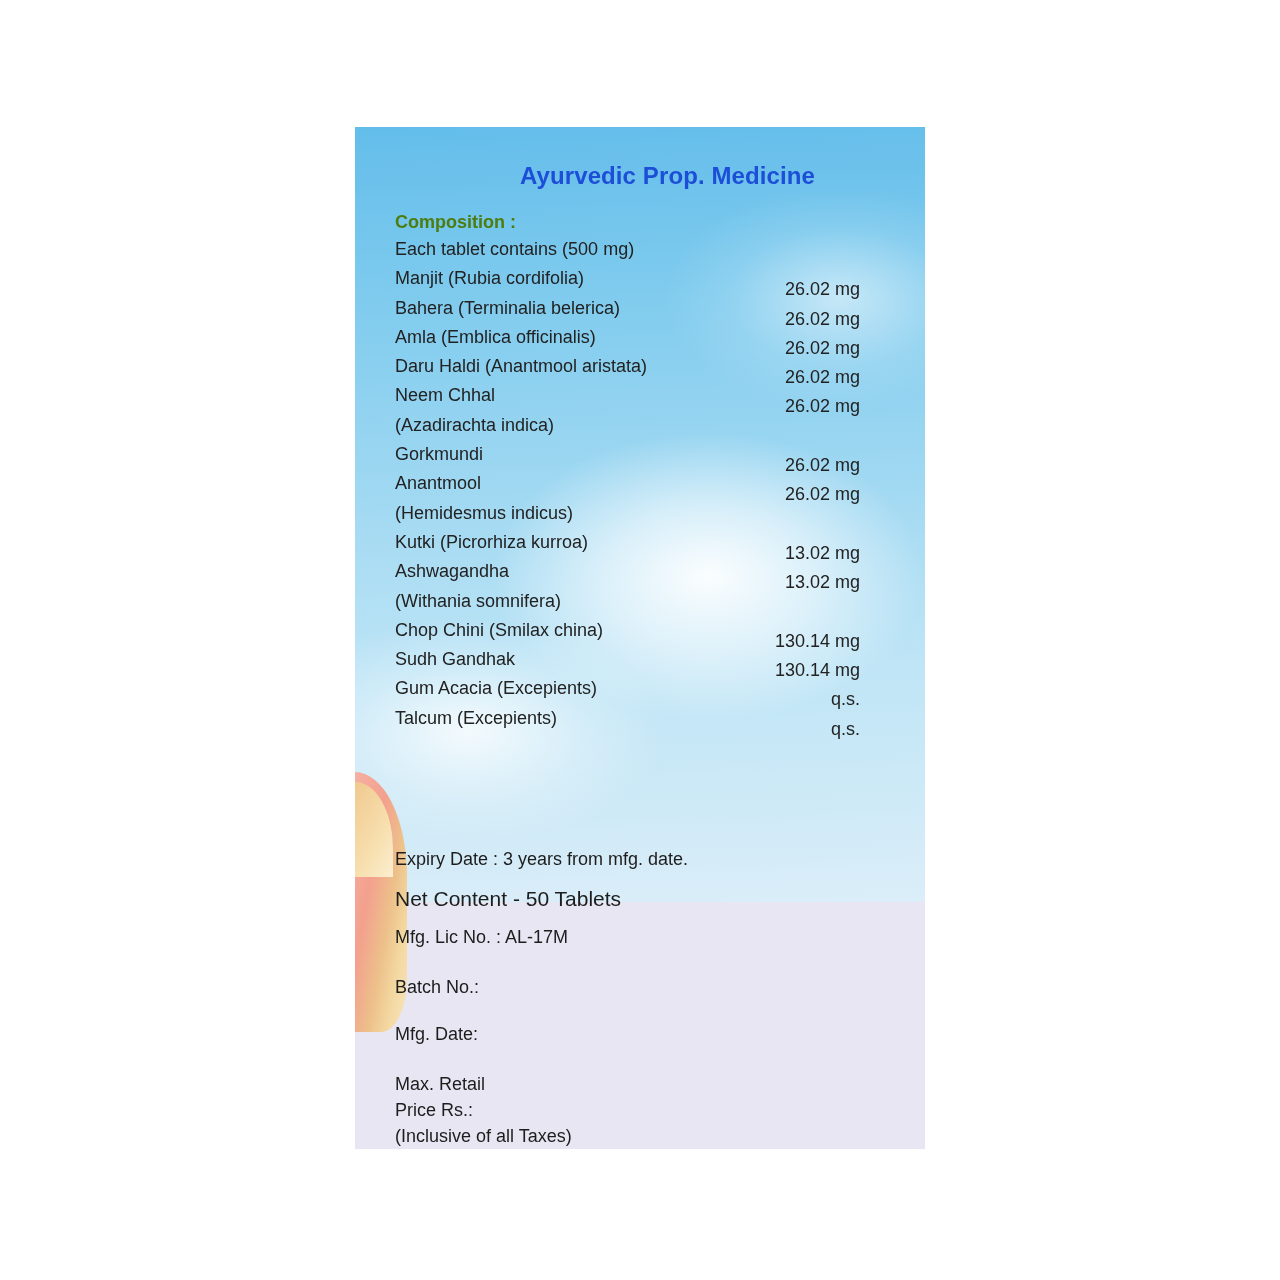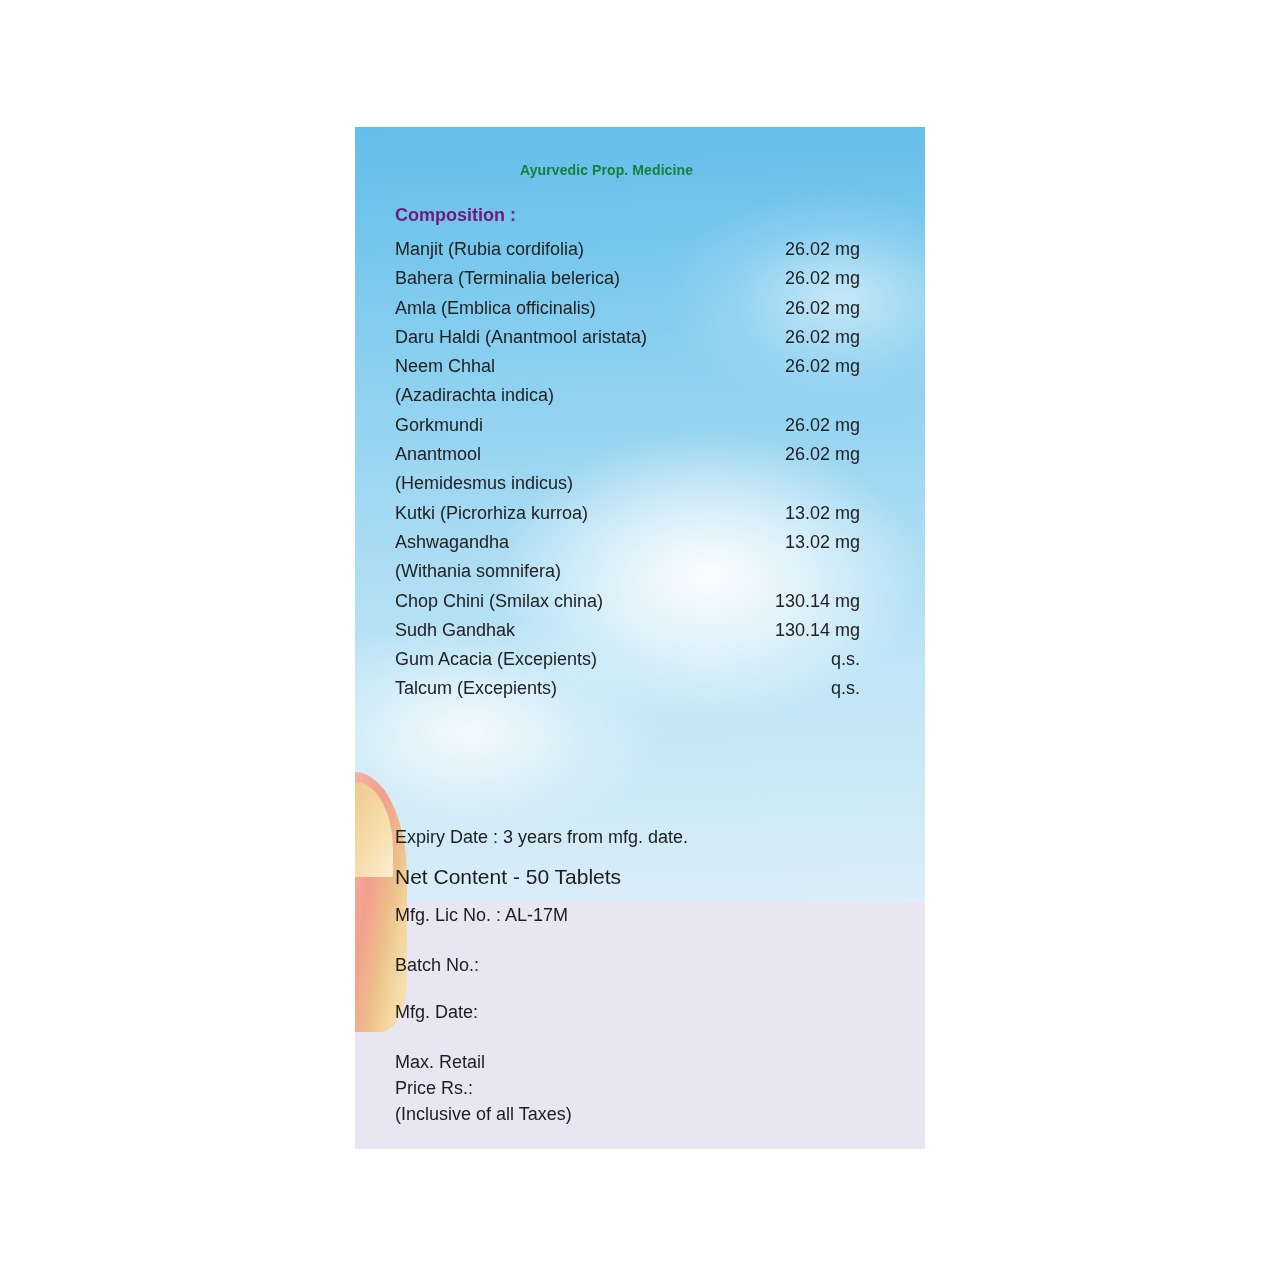--- a/index.html
+++ b/index.html
@@ -67,32 +67,32 @@
     left: 0;
     top: 0;
     width: 570px;
     height: 1022px;
   }
 
   .heading {
     position: absolute;
     left: 165px;
     top: 35px;
-    color: #15803d;
-    font-size: 14px;
+    color: #1d4ed8;
+    font-size: 24px;
     font-weight: bold;
     letter-spacing: 0.1px;
     white-space: nowrap;
   }
 
   .comp-label {
     position: absolute;
     left: 40px;
-    top: 78px;
-    color: #701a75;
+    top: 85px;
+    color: #4d7c0f;
     font-size: 18px;
     font-weight: bold;
     white-space: nowrap;
   }
 
   #ingredients {
     position: absolute;
     left: 40px;
     top: 112px;
     width: 500px;
@@ -105,31 +105,32 @@
   }
   .row .name {
     position: absolute;
     left: 0;
     top: 0;
     white-space: nowrap;
   }
   .row .amt {
     position: absolute;
     right: 35px;
-    top: 0;
+    top: 11px;
     text-align: left;
     white-space: nowrap;
   }
 
   .footline {
     position: absolute;
     left: 40px;
     color: #1d1d1d;
     font-size: 18px;
     white-space: nowrap;
+    margin-top: 22px;
   }
   .footline.big {
     font-size: 21px;
   }
   #expiry   { top: 700px; }
   #netcont  { top: 738px; }
   #mfglic   { top: 778px; }
   #batchno  { top: 828px; }
   #mfgdate  { top: 875px; }
   #mrp1     { top: 925px; }
@@ -149,20 +150,24 @@
 
     <div class="content">
 
       <div class="heading">Ayurvedic Prop. Medicine</div>
 
       <div class="comp-label">Composition :</div>
 
       <div id="ingredients">
 
         <div class="row">
+          <span class="name">Each tablet contains (500 mg)</span>
+          <span class="amt"></span>
+        </div>
+        <div class="row">
           <span class="name">Manjit (Rubia cordifolia)</span>
           <span class="amt">26.02 mg</span>
         </div>
         <div class="row">
           <span class="name">Bahera (Terminalia belerica)</span>
           <span class="amt">26.02 mg</span>
         </div>
         <div class="row">
           <span class="name">Amla (Emblica officinalis)</span>
           <span class="amt">26.02 mg</span>

